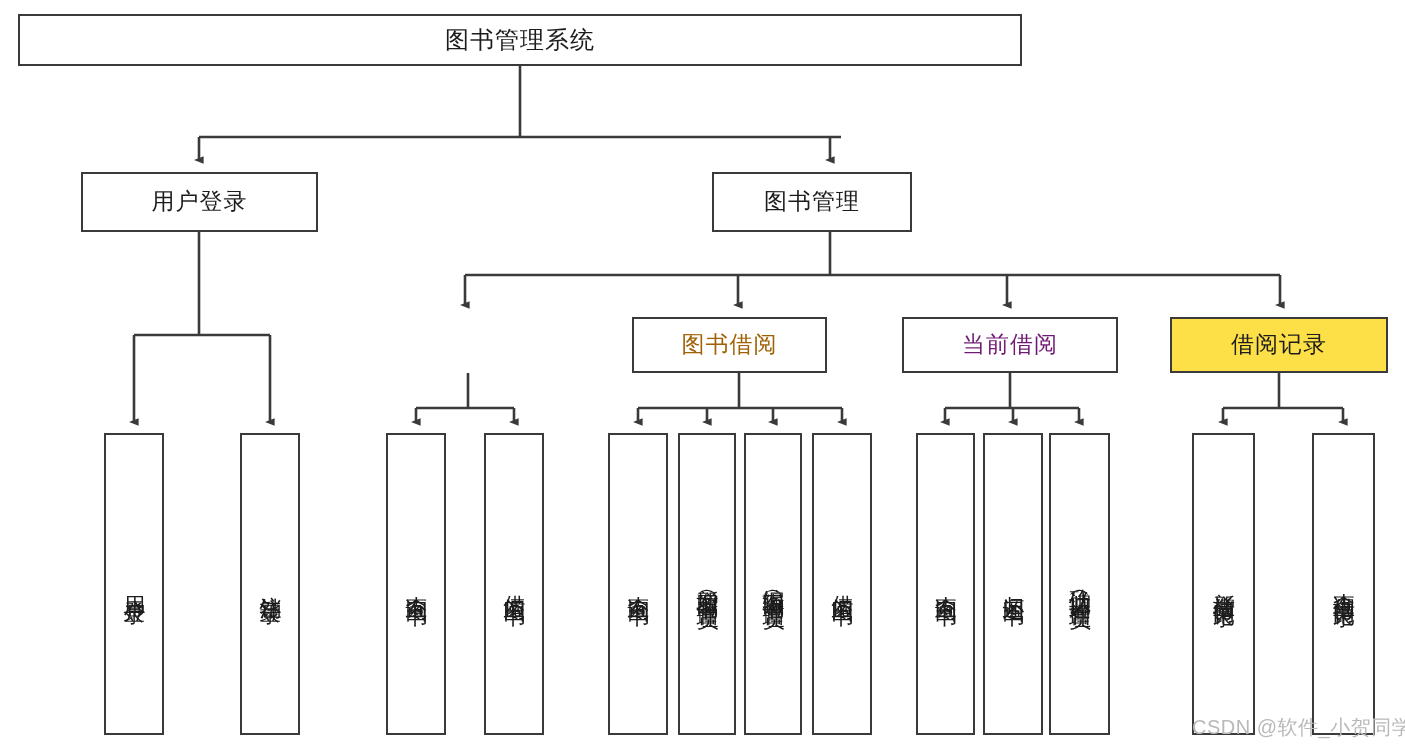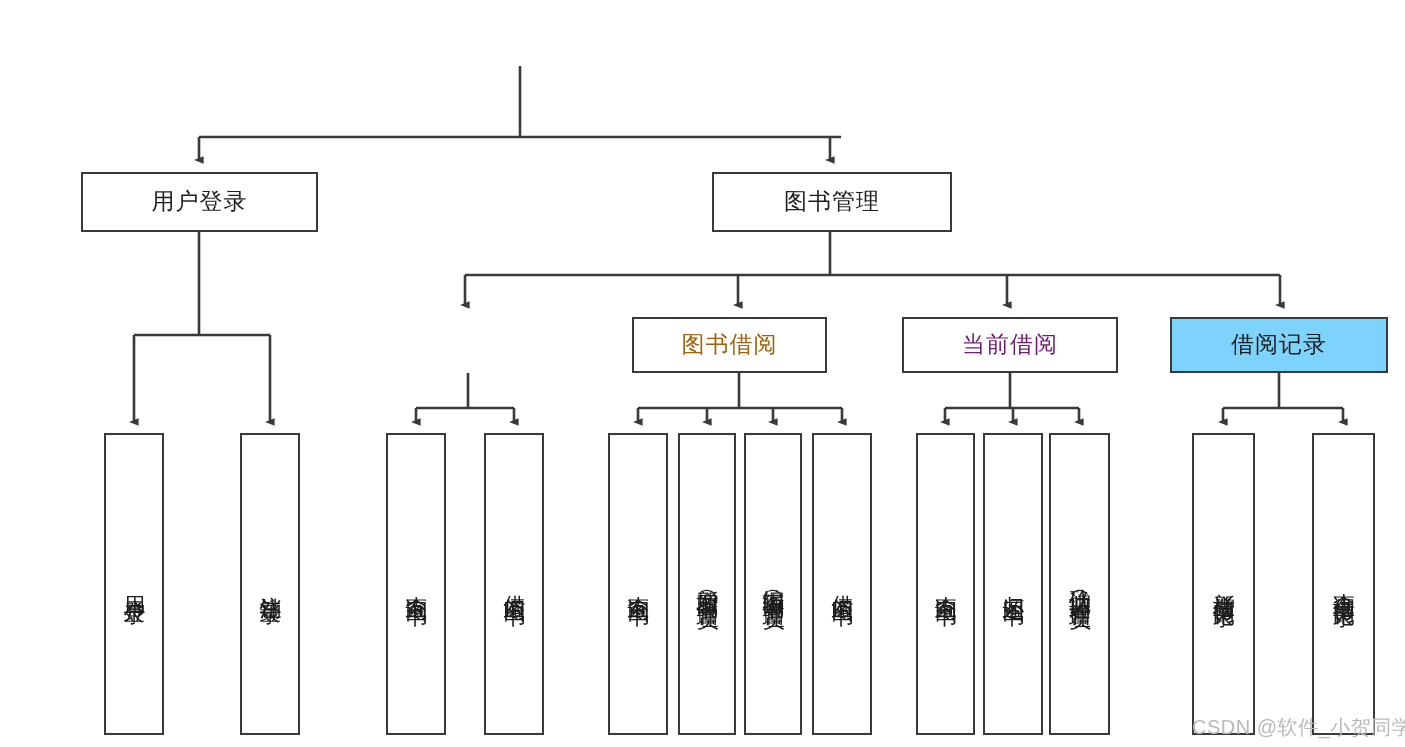--- a/index.html
+++ b/index.html
@@ -116,27 +116,28 @@
       <path d="M1013,408 L1013,422" marker-end="url(#arrow)"></path>
       <path d="M1079,408 L1079,422" marker-end="url(#arrow)"></path>
 
       <path d="M1279,373 L1279,408"></path>
       <path d="M1223,408 L1343,408"></path>
       <path d="M1223,408 L1223,422" marker-end="url(#arrow)"></path>
       <path d="M1343,408 L1343,422" marker-end="url(#arrow)"></path>
     </g>
   </svg>
 
+  <div class="node horiz root" style="left: 18px; top: 14px; width: 1004px; height: 52px; border-color: rgb(58, 58, 58); background: rgb(255, 255, 255); color: rgb(28, 28, 28);">图书管理系统</div>
 
   <div class="node horiz" style="left: 81px; top: 172px; width: 237px; height: 60px; border-color: rgb(58, 58, 58); background: rgb(255, 255, 255); color: rgb(28, 28, 28);">用户登录</div>
-  <div class="node horiz" style="left: 712px; top: 172px; width: 240px; height: 60px; border-color: rgb(58, 58, 58); background: rgb(255, 255, 255); color: rgb(28, 28, 28);">图书管理</div>
+  <div class="node horiz" style="left: 712px; top: 172px; width: 200px; height: 60px; border-color: rgb(58, 58, 58); background: rgb(255, 255, 255); color: rgb(28, 28, 28);">图书管理</div>
 
   <div class="node horiz" style="left: 632px; top: 317px; width: 195px; height: 56px; border-color: rgb(58, 58, 58); background: rgb(255, 255, 255); color: #a16207;">图书借阅</div>
   <div class="node horiz" style="left: 902px; top: 317px; width: 216px; height: 56px; border-color: rgb(58, 58, 58); background: rgb(255, 255, 255); color: #701a75;">当前借阅</div>
-  <div class="node horiz" style="left: 1170px; top: 317px; width: 218px; height: 56px; border-color: rgb(58, 58, 58); background: #7dd3fc; color: rgb(28, 28, 28);">借阅记录</div>
+  <div class="node horiz" style="left: 1170px; top: 317px; width: 218px; height: 56px; border-color: rgb(58, 58, 58); background: #fde047; color: rgb(28, 28, 28);">借阅记录</div>
 
   <div class="node vert" style="left: 104px; top: 433px; width: 60px; height: 302px; border-color: rgb(58, 58, 58); background: rgb(255, 255, 255); color: rgb(28, 28, 28);">
       <span class="vlabel">用户登录</span>
     </div>
   <div class="node vert" style="left: 240px; top: 433px; width: 60px; height: 302px; border-color: rgb(58, 58, 58); background: rgb(255, 255, 255); color: rgb(28, 28, 28);">
       <span class="vlabel">注销登录</span>
     </div>
   <div class="node vert" style="left: 386px; top: 433px; width: 60px; height: 302px; border-color: rgb(58, 58, 58); background: rgb(255, 255, 255); color: rgb(28, 28, 28);">
       <span class="vlabel">查询图书</span>
     </div>

